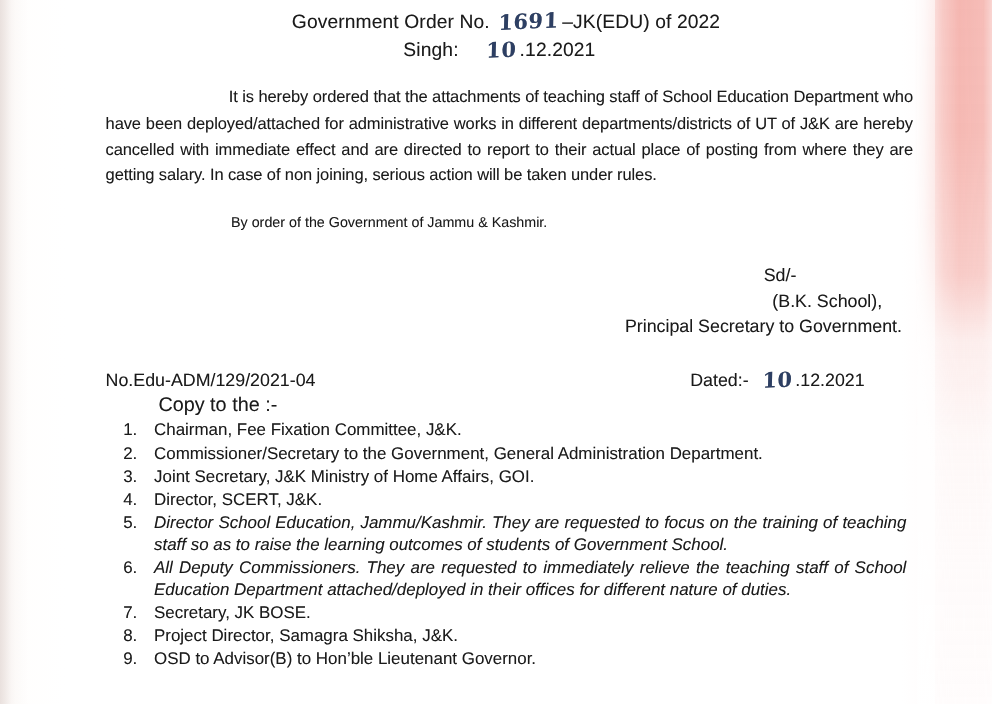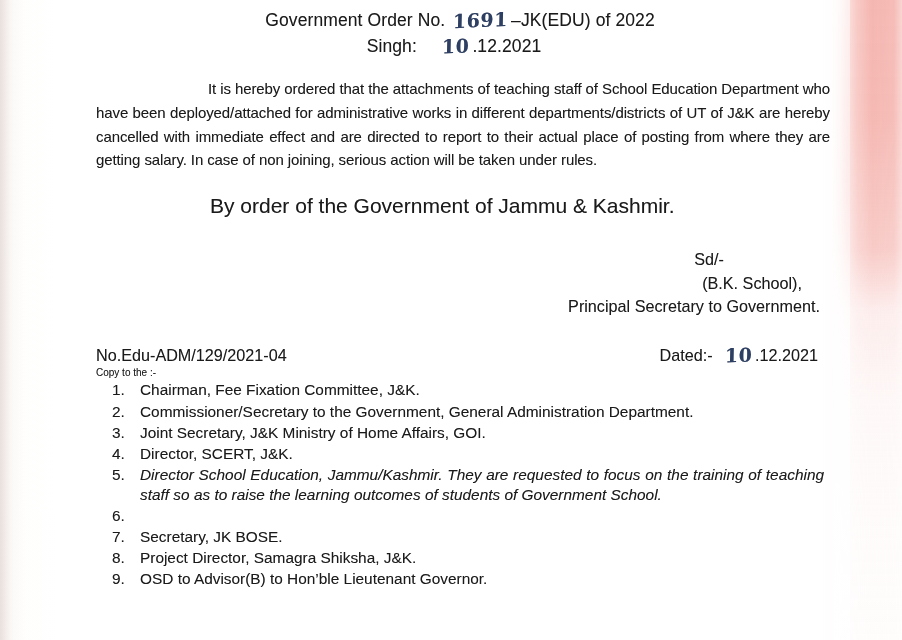--- a/index.html
+++ b/index.html
@@ -125,51 +125,52 @@
     margin: 18px 72px 0 96px;
     font-size: 15px;
     line-height: 1.58;
     text-align: justify;
     text-indent: 112px;
     letter-spacing: -0.1px;
   }
 
   .by-order {
     margin: 22px 0 0 210px;
-    font-size: 21px;
+    font-size: 13px;
   }
 
   
   .sign-block {
     margin-top: 30px;
     padding-right: 82px;
     text-align: right;
     font-size: 16.2px;
     line-height: 1.45;
     margin-left: 27px;
   }
   .sd { padding-right: 96px; }
   .bk { padding-right: 18px; }
 
   
   .ref-row {
     margin-top: 26px;
     padding-left: 96px;
-    padding-right: 84px;
+    padding-right: 116px;
     display: flex;
     justify-content: space-between;
     align-items: baseline;
     font-size: 16.2px;
   }
   .ref-date { white-space: nowrap; }
 
   .copy-to {
     padding-left: 96px;
-    font-size: 10px;
+    font-size: 18px;
     margin-top: 1px;
+    margin-left: 48px;
   }
 
   
   ol.copy-list {
     margin: 2px 0 0 0;
     padding: 0;
     list-style: none;
     font-size: 15.4px;
     line-height: 1.30;
   }
@@ -249,20 +250,21 @@
       <li>
         <span class="li-num">4.</span>
         <span class="li-text">Director, SCERT, J&amp;K.</span>
       </li>
       <li class="wrap">
         <span class="li-num">5.</span>
         <span class="li-text">Director School Education, Jammu/Kashmir. They are requested to focus on the training of teaching staff so as to raise the learning outcomes of students of Government School.</span>
       </li>
       <li class="wrap">
         <span class="li-num">6.</span>
+        <span class="li-text">All Deputy Commissioners. They are requested to immediately relieve the teaching staff of School Education Department attached/deployed in their offices for different nature of duties.</span>
       </li>
       <li>
         <span class="li-num">7.</span>
         <span class="li-text">Secretary, JK BOSE.</span>
       </li>
       <li>
         <span class="li-num">8.</span>
         <span class="li-text">Project Director, Samagra Shiksha, J&amp;K.</span>
       </li>
       <li>

